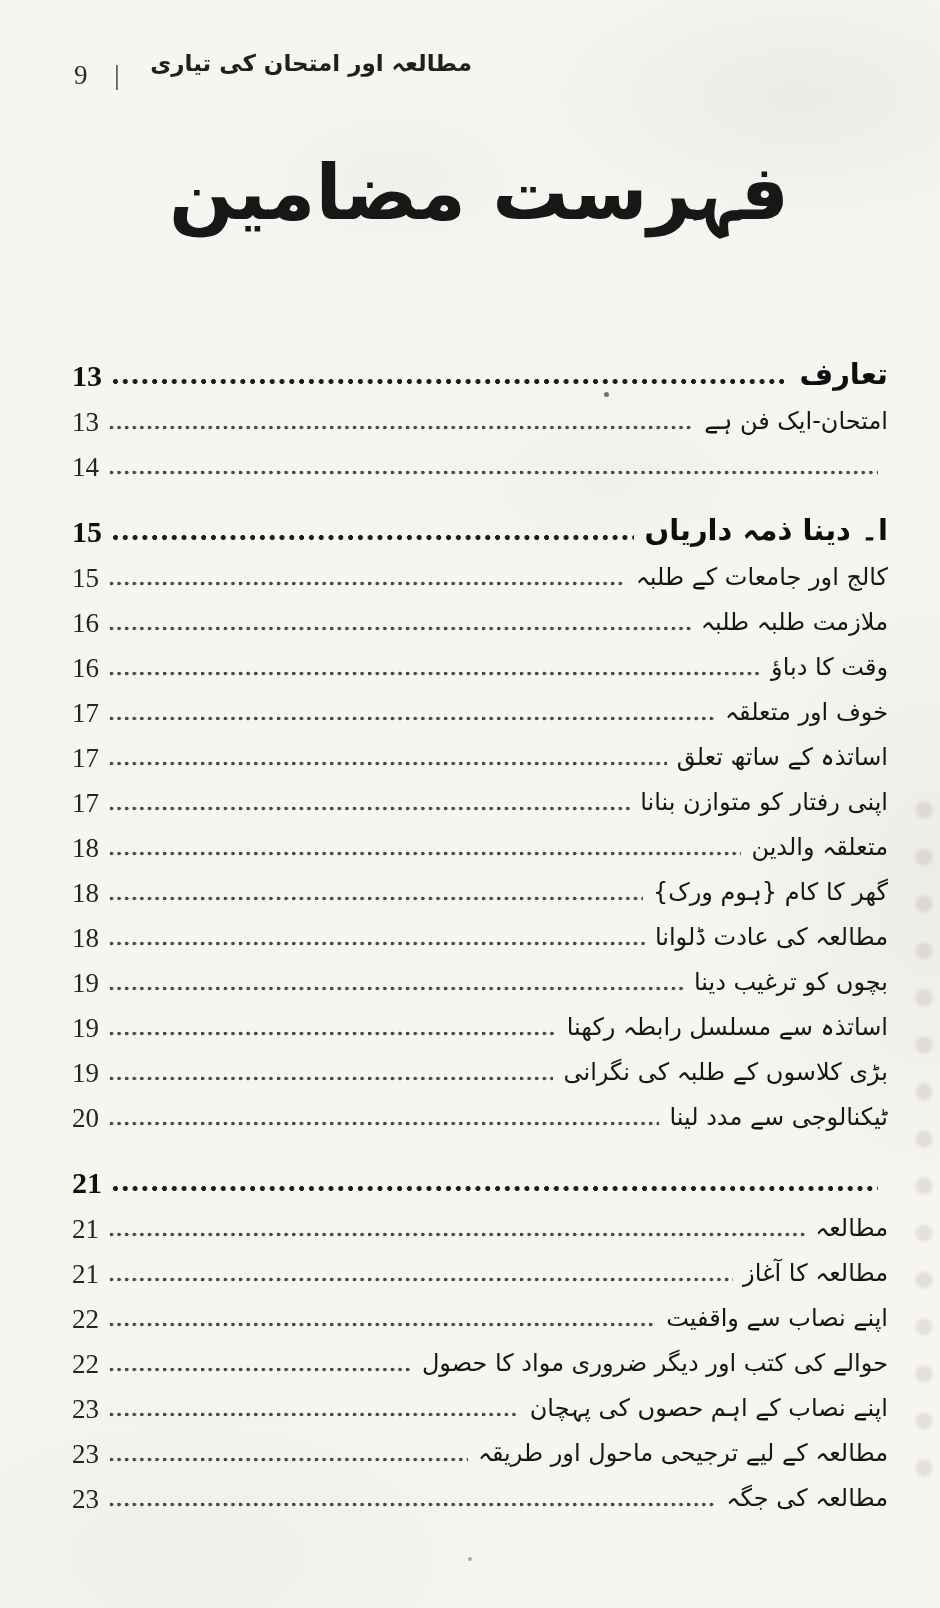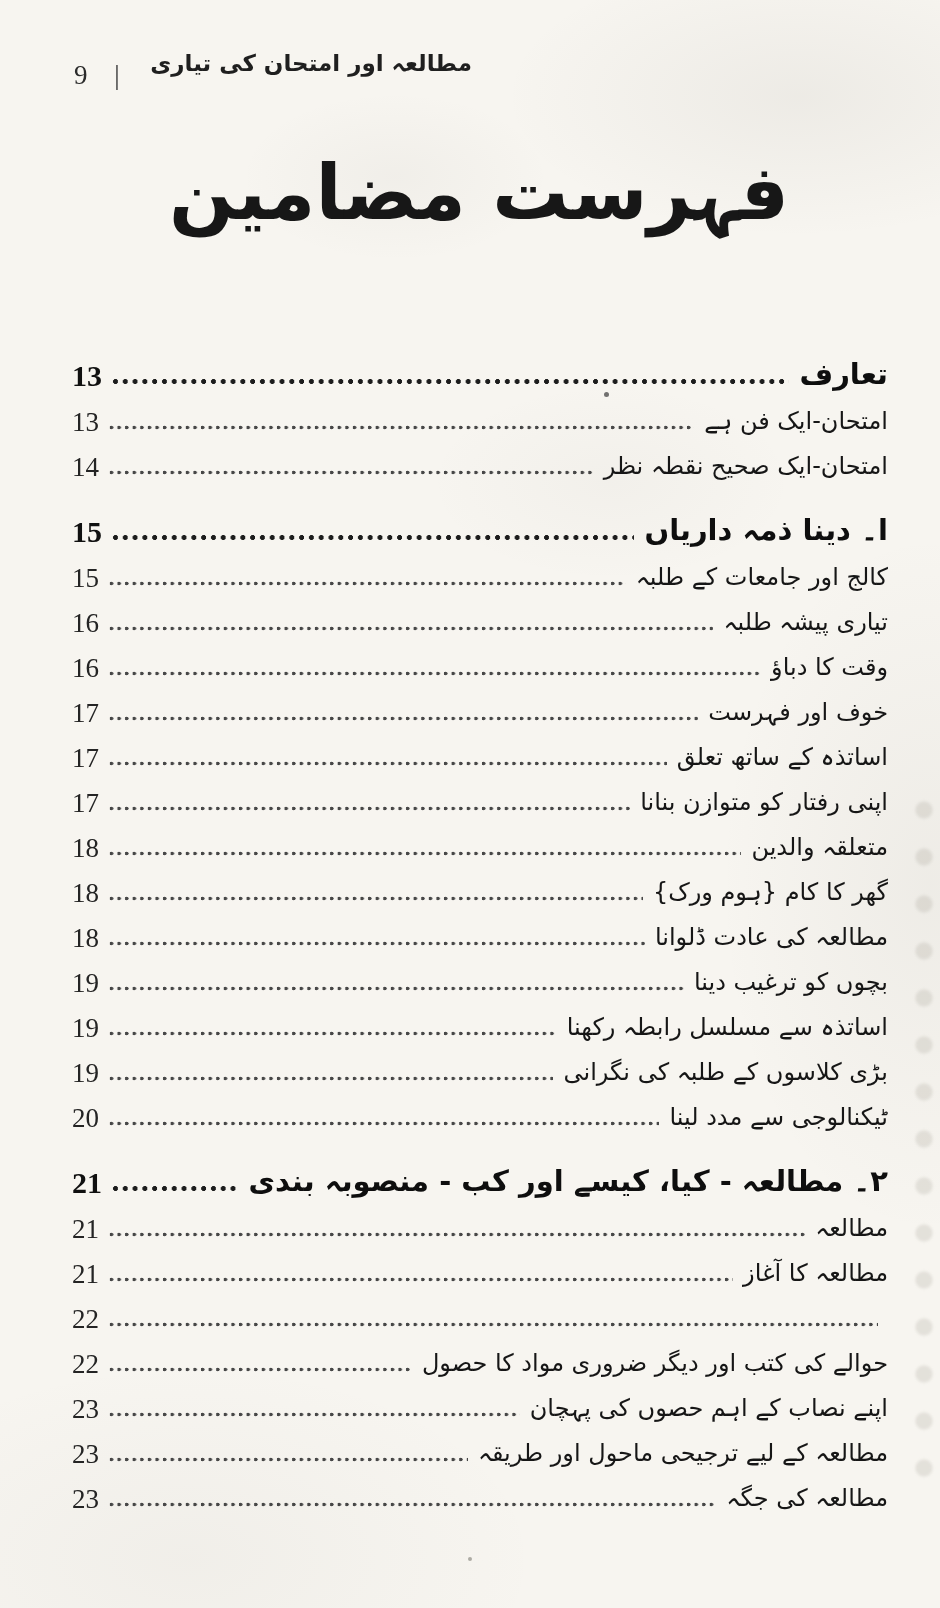--- a/index.html
+++ b/index.html
@@ -113,46 +113,45 @@
     <span class="entry" dir="rtl">تعارف</span>
   </div>
       <div class="toc-row">
     <span class="num">13</span>
     <span class="leader"></span>
     <span class="entry" dir="rtl">امتحان-ایک فن ہے</span>
   </div>
       <div class="toc-row">
     <span class="num">14</span>
     <span class="leader"></span>
-    <span class="entry" dir="rtl">امتحان-ایک صحیح نقطہ نظر</span>
   </div>
       <div class="toc-row heading">
     <span class="num">15</span>
     <span class="leader"></span>
     <span class="entry" dir="rtl">ا۔ دینا ذمہ داریاں</span>
   </div>
       <div class="toc-row">
     <span class="num">15</span>
     <span class="leader"></span>
     <span class="entry" dir="rtl">کالج اور جامعات کے طلبہ</span>
   </div>
       <div class="toc-row">
     <span class="num">16</span>
     <span class="leader"></span>
-    <span class="entry" dir="rtl">تیاری پیشہ طلبہ</span>
+    <span class="entry" dir="rtl">ملازمت طلبہ طلبہ</span>
   </div>
       <div class="toc-row">
     <span class="num">16</span>
     <span class="leader"></span>
     <span class="entry" dir="rtl">وقت کا دباؤ</span>
   </div>
       <div class="toc-row">
     <span class="num">17</span>
     <span class="leader"></span>
-    <span class="entry" dir="rtl">خوف اور فہرست</span>
+    <span class="entry" dir="rtl">خوف اور متعلقہ</span>
   </div>
       <div class="toc-row">
     <span class="num">17</span>
     <span class="leader"></span>
     <span class="entry" dir="rtl">اساتذہ کے ساتھ تعلق</span>
   </div>
       <div class="toc-row">
     <span class="num">17</span>
     <span class="leader"></span>
     <span class="entry" dir="rtl">اپنی رفتار کو متوازن بنانا</span>
@@ -188,35 +187,35 @@
     <span class="entry" dir="rtl">بڑی کلاسوں کے طلبہ کی نگرانی</span>
   </div>
       <div class="toc-row">
     <span class="num">20</span>
     <span class="leader"></span>
     <span class="entry" dir="rtl">ٹیکنالوجی سے مدد لینا</span>
   </div>
       <div class="toc-row heading">
     <span class="num">21</span>
     <span class="leader"></span>
-    <span class="entry" dir="rtl">۲۔ مطالعہ - کیا، کیسے اور کب - منصوبہ بندی</span>
   </div>
       <div class="toc-row">
     <span class="num">21</span>
     <span class="leader"></span>
     <span class="entry" dir="rtl">مطالعہ</span>
   </div>
       <div class="toc-row">
     <span class="num">21</span>
     <span class="leader"></span>
     <span class="entry" dir="rtl">مطالعہ کا آغاز</span>
   </div>
       <div class="toc-row">
     <span class="num">22</span>
     <span class="leader"></span>
+    <span class="entry" dir="rtl">اپنے نصاب سے واقفیت</span>
   </div>
       <div class="toc-row">
     <span class="num">22</span>
     <span class="leader"></span>
     <span class="entry" dir="rtl">حوالے کی کتب اور دیگر ضروری مواد کا حصول</span>
   </div>
       <div class="toc-row">
     <span class="num">23</span>
     <span class="leader"></span>
     <span class="entry" dir="rtl">اپنے نصاب کے اہم حصوں کی پہچان</span>

